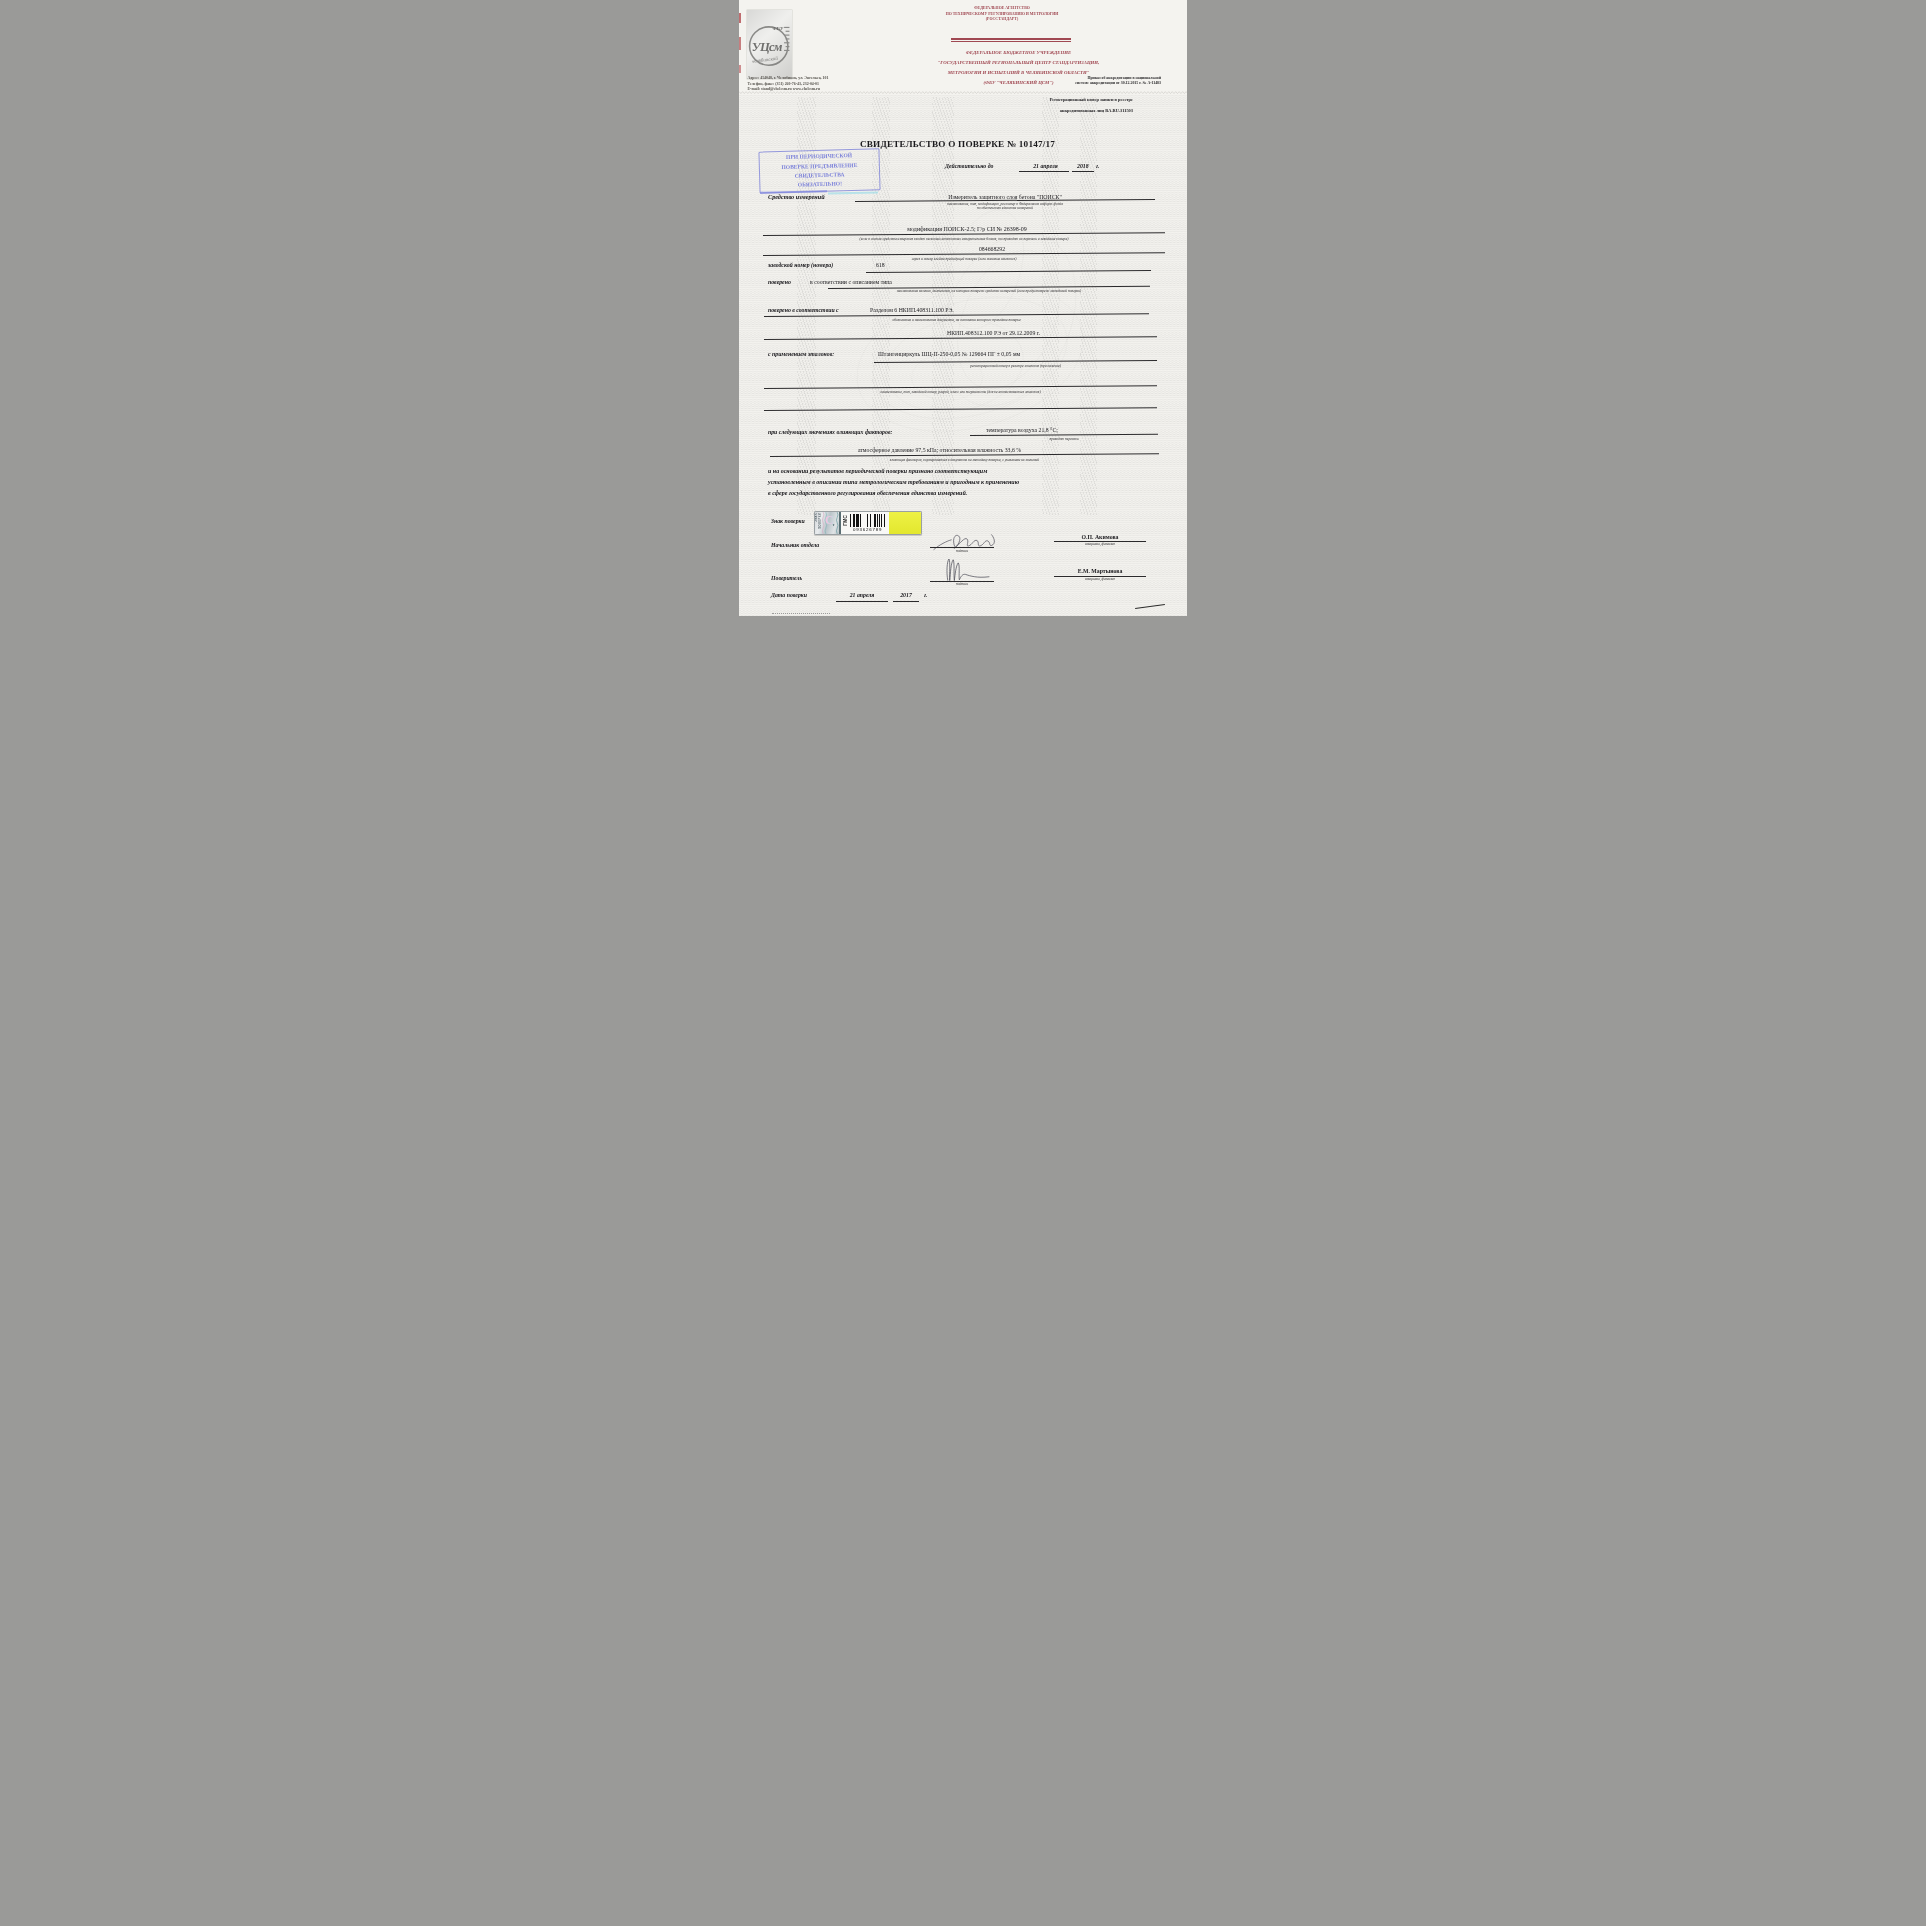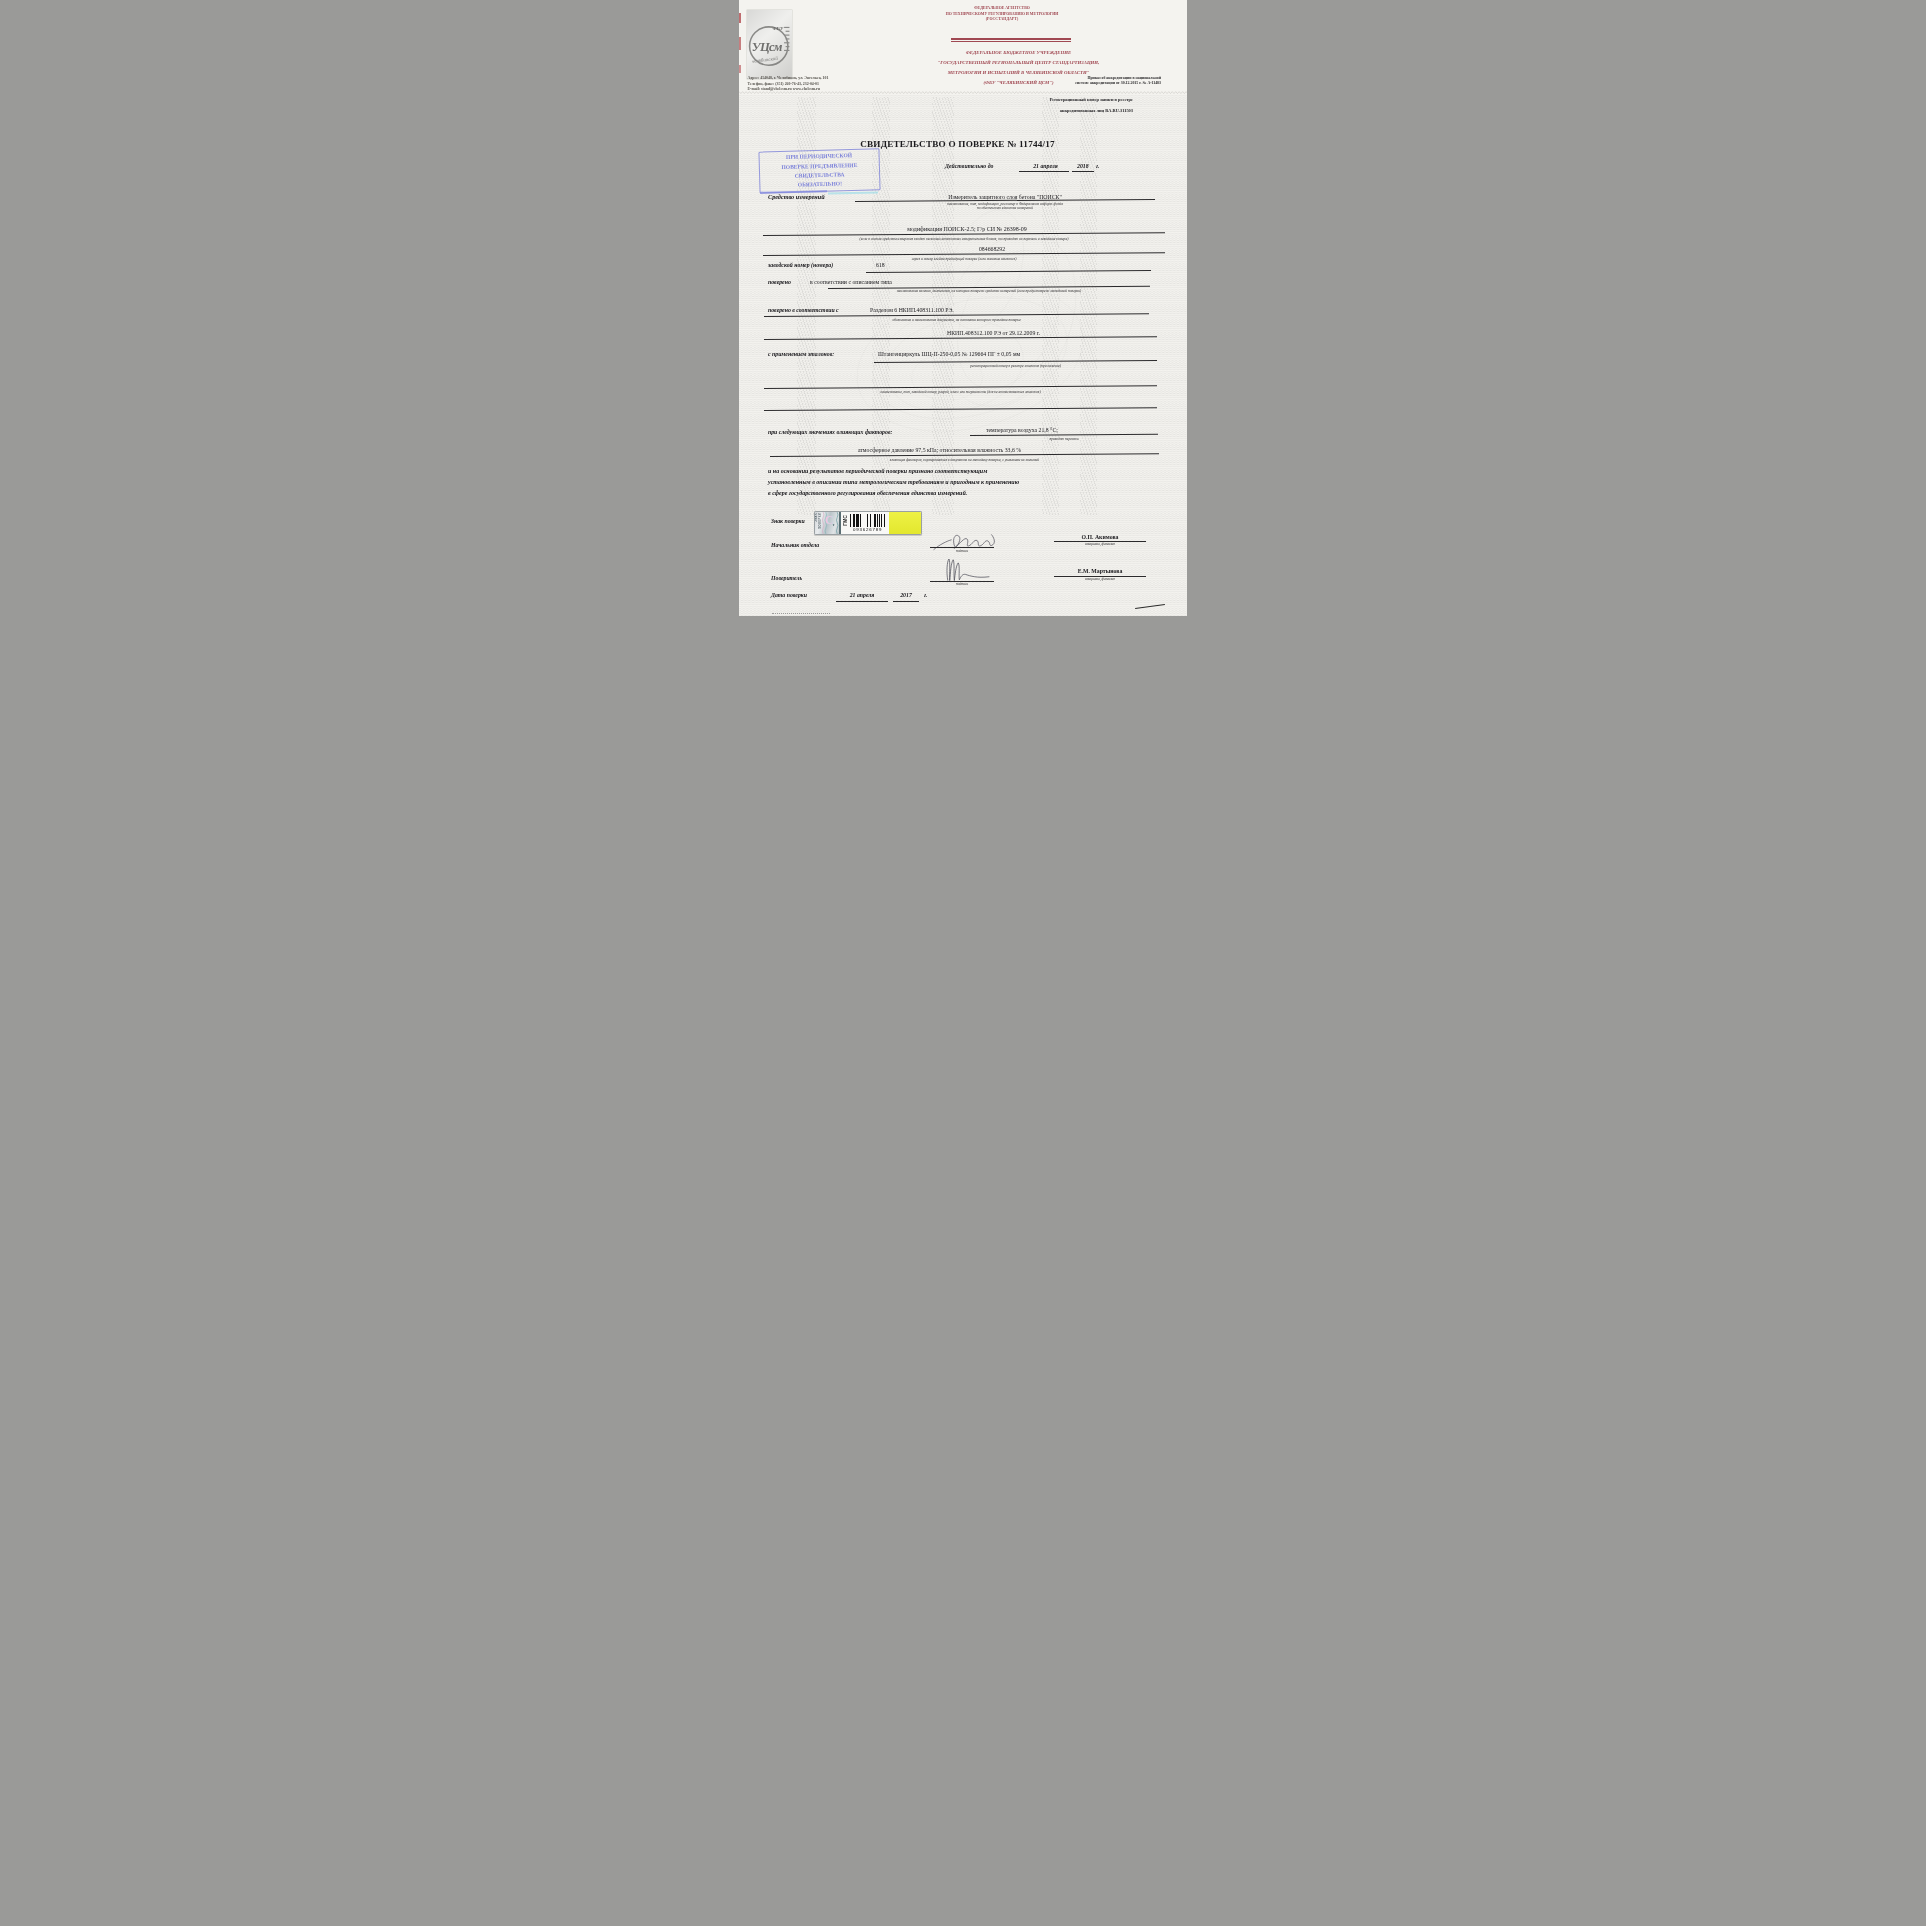--- a/index.html
+++ b/index.html
@@ -96,21 +96,21 @@
   <div class="abs" style="right:26px;top:76px;font-size:3.9px;font-weight:bold;line-height:5.4px;text-align:right;color:#2c2b2d;">
     <div>Приказ об аккредитации в национальной</div>
     <div>системе аккредитации от 30.12.2015 г. № А-11483</div>
   </div>
 
   <div class="abs" style="right:54px;top:95px;font-size:4.4px;font-weight:bold;line-height:10.8px;text-align:right;color:#222124;">
     <div>Регистрационный номер записи в реестре</div>
     <div>аккредитованных лиц RA.RU.311503</div>
   </div>
 
-  <div class="abs ctr" style="left:0;top:139px;width:437px;font-size:9.2px;font-weight:bold;letter-spacing:0.2px;color:#1b1a1d;">СВИДЕТЕЛЬСТВО О ПОВЕРКЕ № 11744/17</div>
+  <div class="abs ctr" style="left:0;top:139px;width:437px;font-size:9.2px;font-weight:bold;letter-spacing:0.2px;color:#1b1a1d;">СВИДЕТЕЛЬСТВО О ПОВЕРКЕ № 10147/17</div>
 
   <div class="abs ctr" style="left:20px;top:150px;width:119px;height:39px;border:0.8px solid rgba(110,116,215,0.7);border-radius:1.5px;
               transform:rotate(-1.6deg);color:#7c82da;font-weight:bold;font-size:5.6px;line-height:9.4px;padding-top:1.2px;">
     <div>ПРИ ПЕРИОДИЧЕСКОЙ</div>
     <div>ПОВЕРКЕ ПРЕДЪЯВЛЕНИЕ</div>
     <div>СВИДЕТЕЛЬСТВА</div>
     <div>ОБЯЗАТЕЛЬНО!</div>
   </div>
   <div class="abs" style="left:21px;top:191px;width:67px;height:1.5px;background:#8288dd;opacity:.75;transform:rotate(-1.2deg);"></div>
   <div class="abs" style="left:89px;top:192px;width:50px;height:1.5px;background:#9adbe8;opacity:.65;transform:rotate(-1.2deg);"></div>

